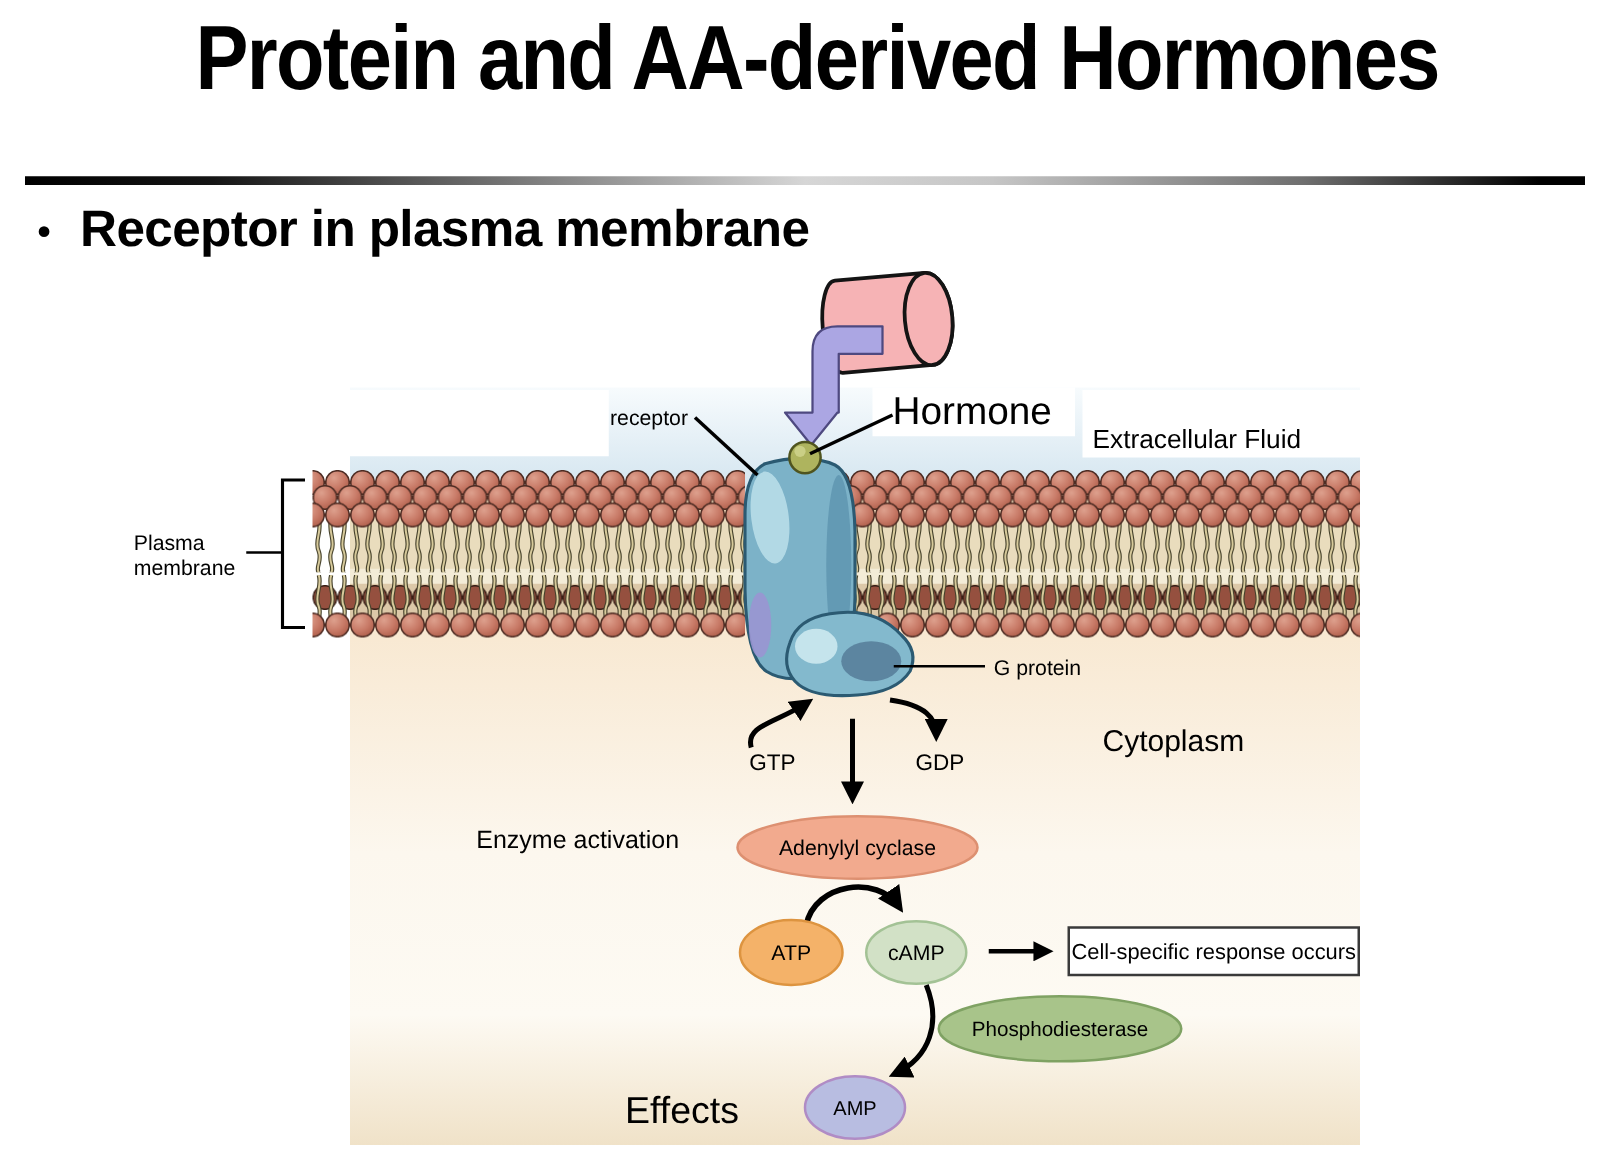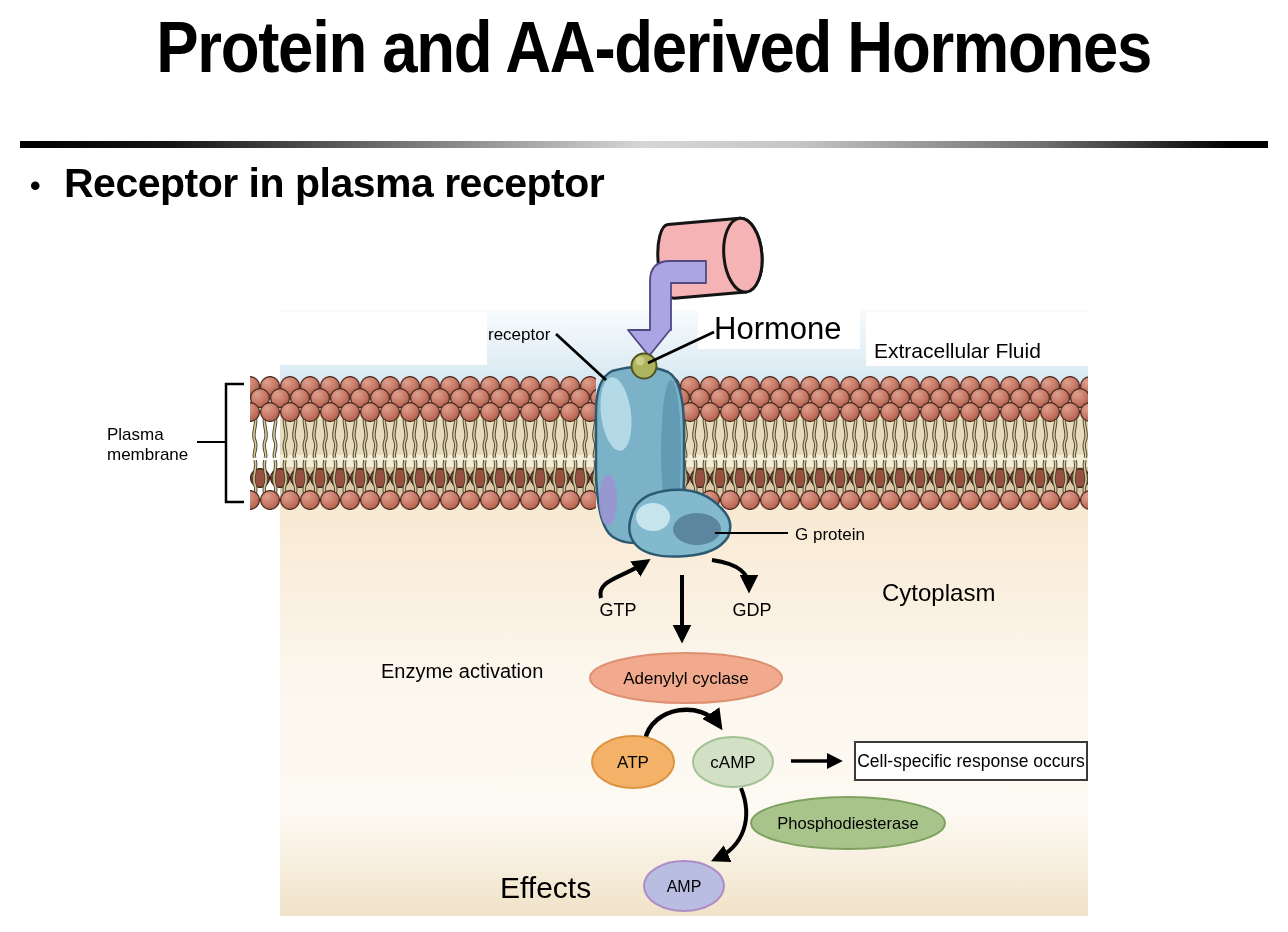--- a/index.html
+++ b/index.html
@@ -22,21 +22,21 @@
 <div class="slide">
 
   <div class="title">
     <span class="title-inner">Protein and AA-derived Hormones</span>
   </div>
 
   <div class="divider"></div>
 
   <div class="bullet">
     <span class="dot">•</span>
-    <span>Receptor in plasma receptor</span>
+    <span>Receptor in plasma membrane</span>
   </div>
 
   <svg class="diagram-svg" width="1288" height="932" viewBox="0 0 1288 932">
     <defs>
       <linearGradient id="gSky" x1="0" y1="0" x2="0" y2="1">
         <stop offset="0%" stop-color="#f7fbfd"></stop>
         <stop offset="100%" stop-color="#d2e4ef"></stop>
       </linearGradient>
       <linearGradient id="gCyto" x1="0" y1="0" x2="0" y2="1">
         <stop offset="0%" stop-color="#f3dcbc"></stop>

